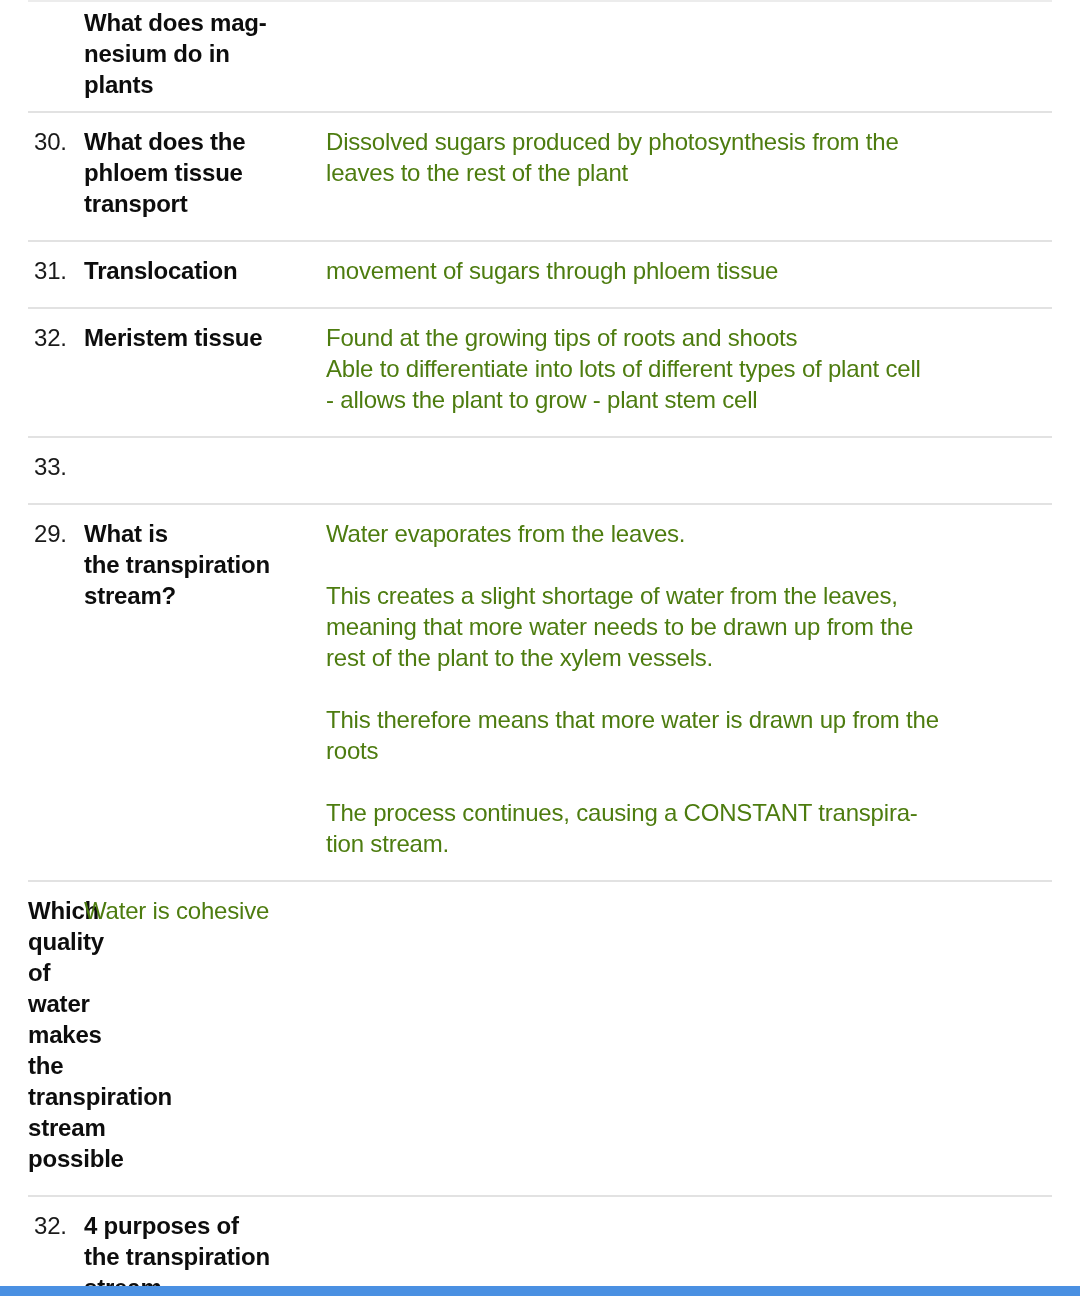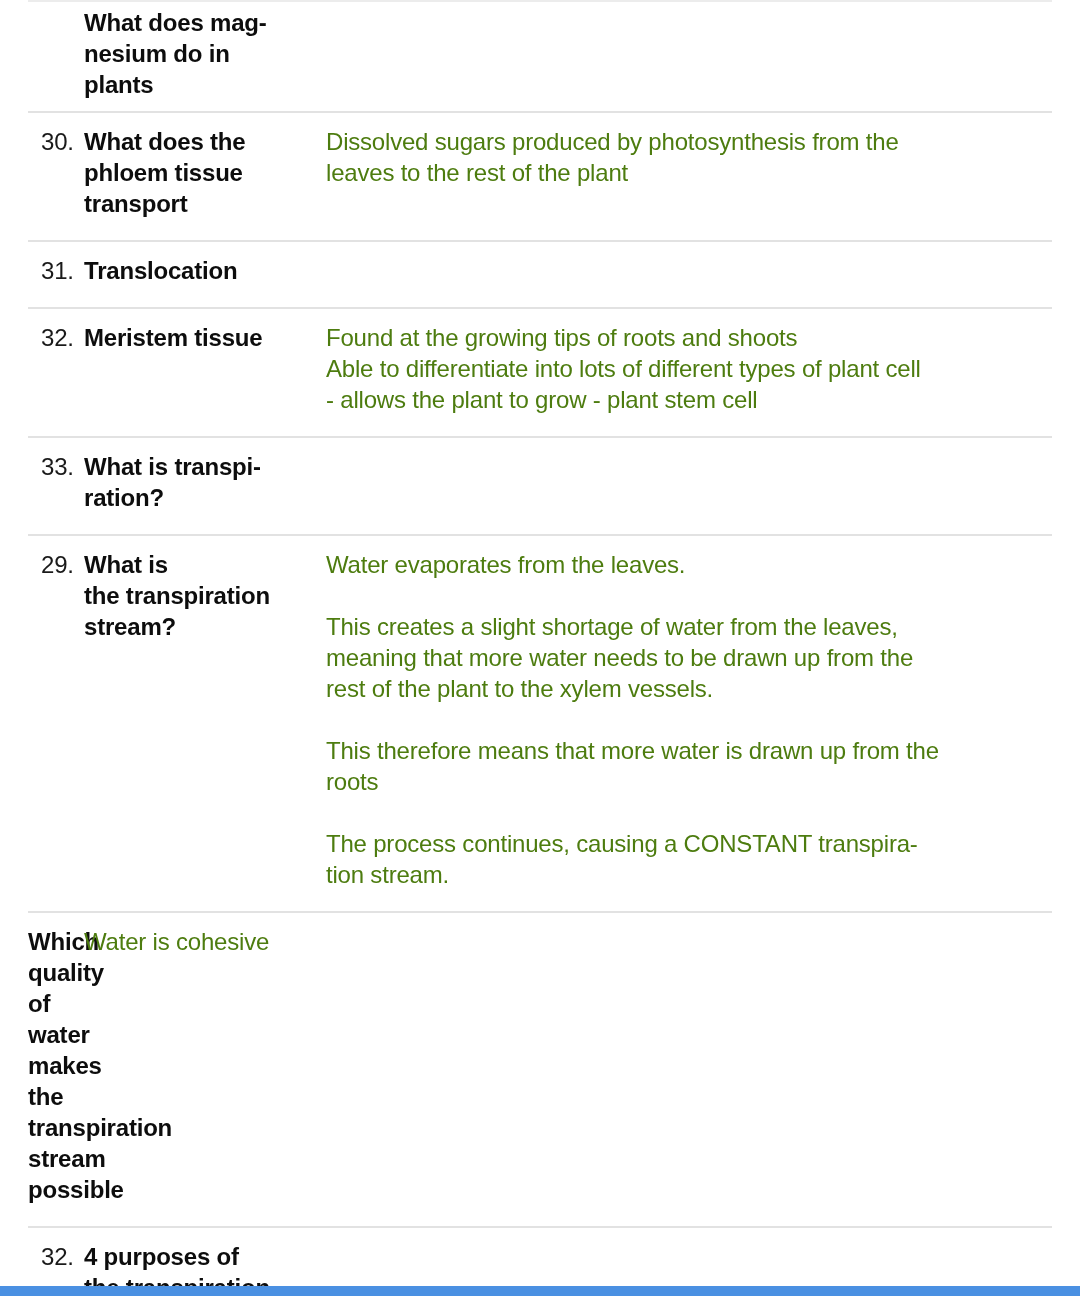--- a/index.html
+++ b/index.html
@@ -35,21 +35,20 @@
   }
   .num, .q, .a {
     font-size: 24px;
     line-height: 31px;
     letter-spacing: -0.2px;
     white-space: pre-line;
   }
   .num {
     padding-left: 6px;
     color: #1a1a1a;
-    margin-left: 7px;
   }
   .q {
     font-weight: bold;
     color: #0d0d0d;
     padding-right: 10px;
   }
   .a {
     color: #4d7c0f;
     padding-right: 16px;
   }
@@ -87,34 +86,33 @@
       <span class="q">What does the
 phloem tissue
 transport</span>
       <span class="a">Dissolved sugars produced by photosynthesis from the
 leaves to the rest of the plant</span>
     </div>
 
     <div class="row">
       <span class="num">31.</span>
       <span class="q">Translocation</span>
+      <span class="a">movement of sugars through phloem tissue</span>
     </div>
 
     <div class="row">
       <span class="num">32.</span>
       <span class="q">Meristem tissue</span>
       <span class="a">Found at the growing tips of roots and shoots
 Able to differentiate into lots of different types of plant cell
 - allows the plant to grow - plant stem cell</span>
     </div>
 
     <div class="row">
       <span class="num">33.</span>
-      <span class="q">What is transpi-
-ration?</span>
     </div>
 
     <div class="row">
       <span class="num">29.</span>
       <span class="q">What is
 the transpiration
 stream?</span>
       <span class="a">Water evaporates from the leaves.
 
 This creates a slight shortage of water from the leaves,

